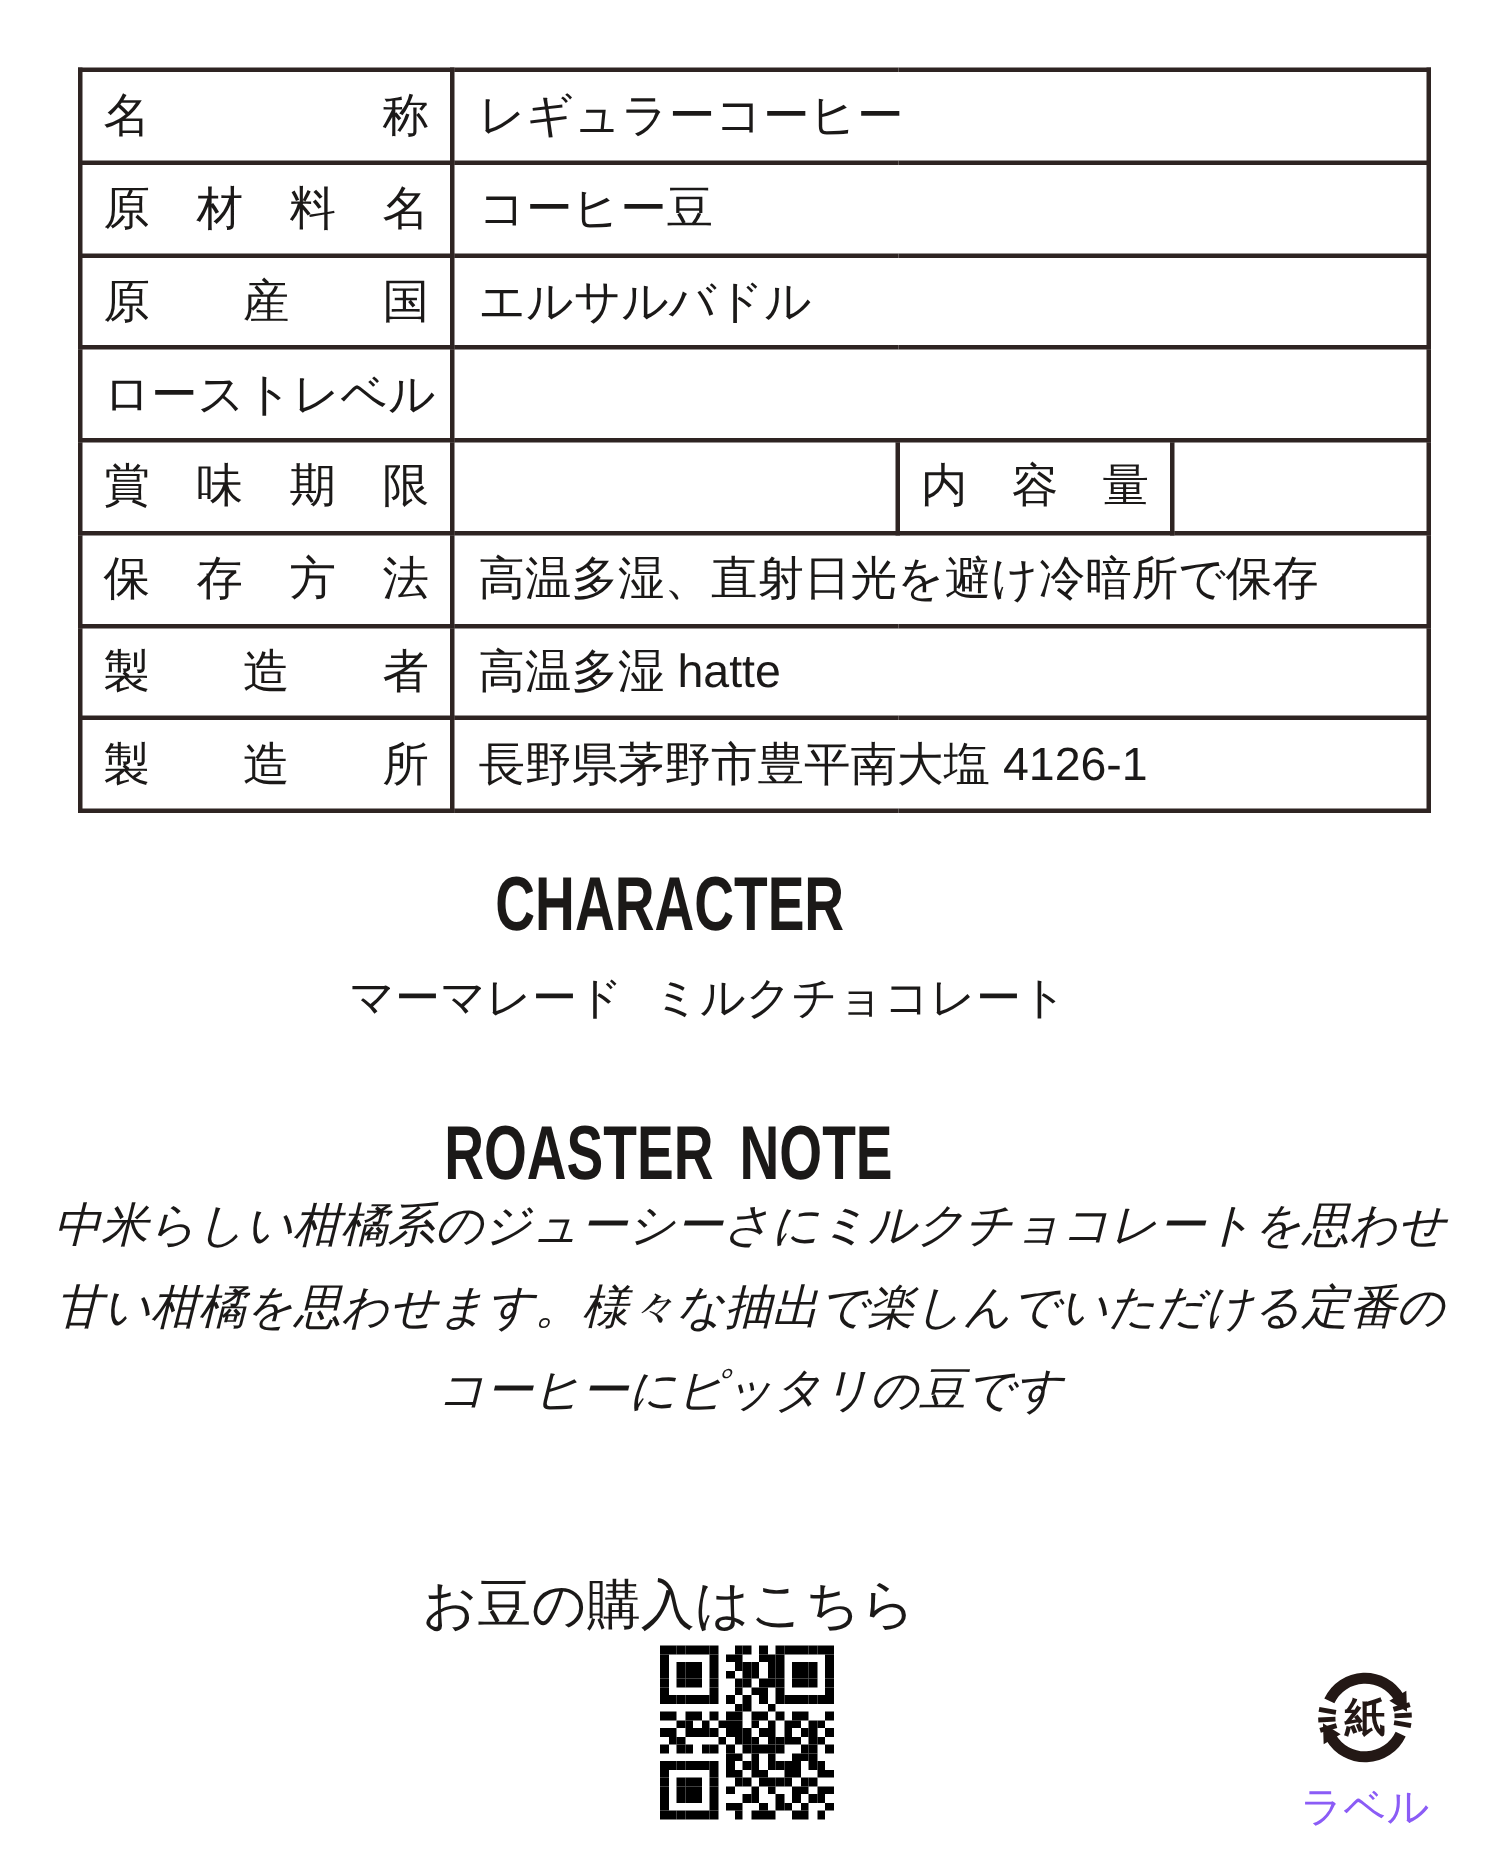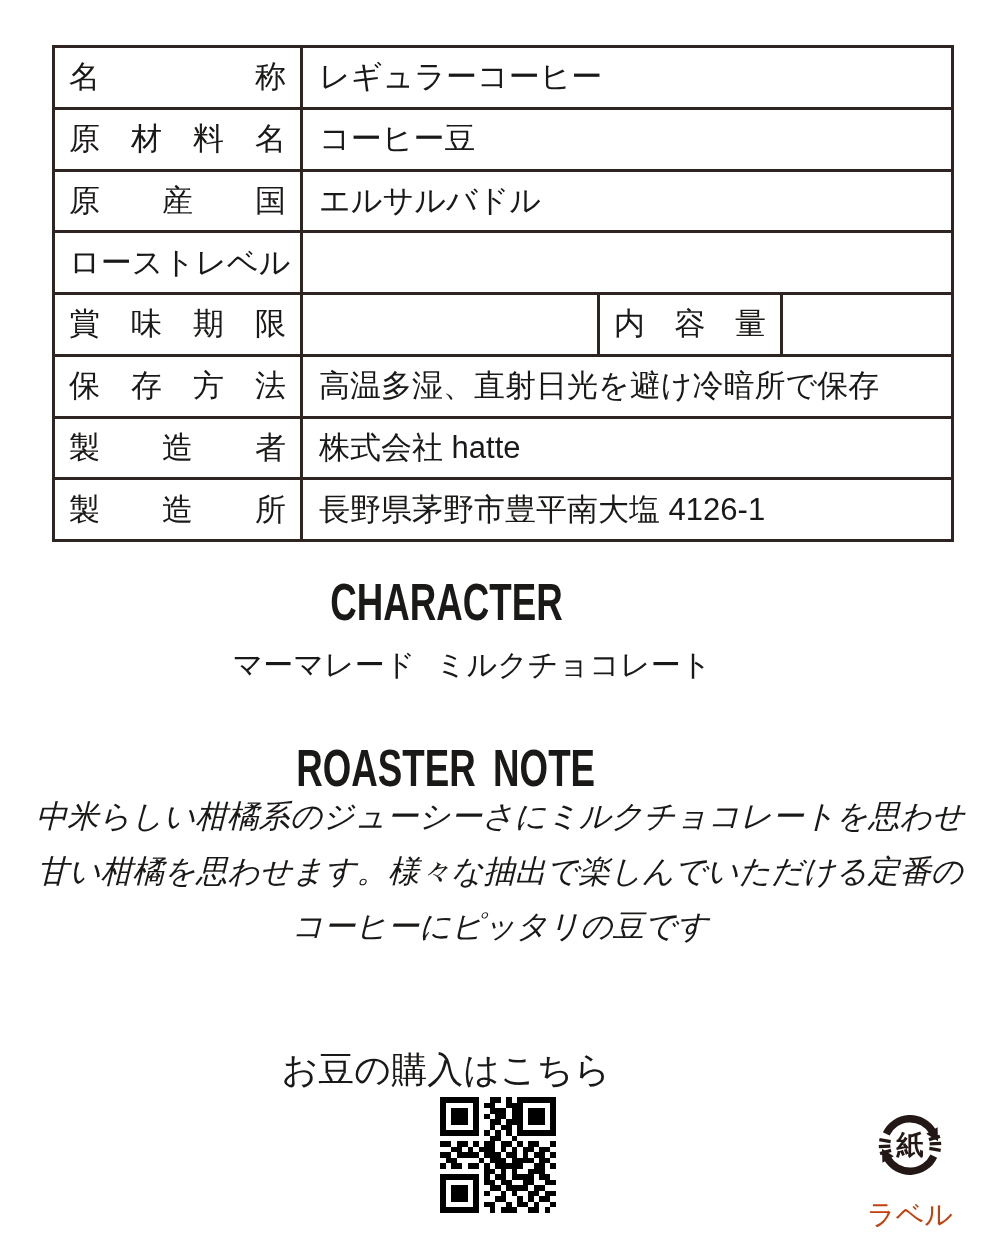--- a/index.html
+++ b/index.html
@@ -55,21 +55,21 @@
     position:absolute;left:440px;top:1097px;
     width:116px;height:116px;
     display:grid;
     grid-template-columns:repeat(21,1fr);
     grid-template-rows:repeat(21,1fr);
   }
   #qr .qm{background:#000000;}
   
   .recycle{position:absolute;left:858px;top:1104px;width:104px;text-align:center;}
   .recycle svg{display:block;margin:0 auto;}
-  .recycle-label{font-size:28px;margin-top:10px;color:#c2410c;}
+  .recycle-label{font-size:28px;margin-top:0;color:#8b5cf6;}
 </style>
 </head>
 <body>
 
 <div class="page">
 
   <table class="spec-table">
     <colgroup>
         <col style="width:248px">
         <col style="width:297px">
@@ -152,21 +152,21 @@
       <td class="t-value" colspan="3">高温多湿、直射日光を避け冷暗所で保存</td>
     </tr>
     <tr>
       <td class="t-label">
             <div class="just">
               <span>製</span>
               <span>造</span>
               <span>者</span>
             </div>
           </td>
-      <td class="t-value" colspan="3">株式会社 hatte</td>
+      <td class="t-value" colspan="3">高温多湿 hatte</td>
     </tr>
     <tr>
       <td class="t-label">
             <div class="just">
               <span>製</span>
               <span>造</span>
               <span>所</span>
             </div>
           </td>
       <td class="t-value" colspan="3">長野県茅野市豊平南大塩 4126-1</td>

